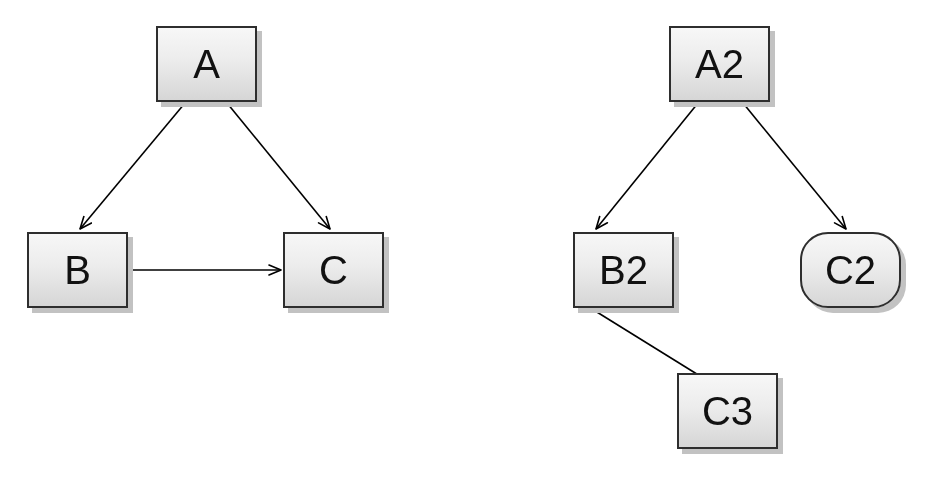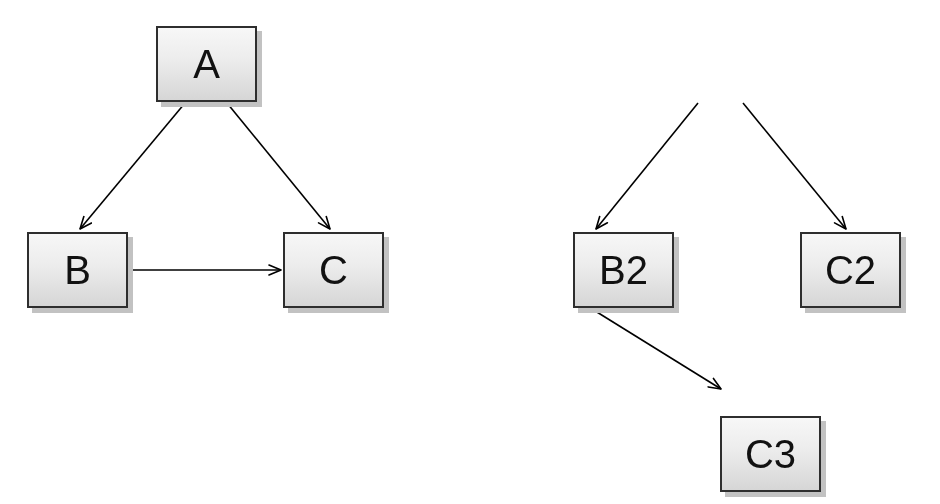--- a/index.html
+++ b/index.html
@@ -65,23 +65,26 @@
   <div class="node" style="left:156px; top:26px;">
     <span class="node-label">A</span>
   </div>
   <div class="node" style="left:27px; top:232px;">
     <span class="node-label">B</span>
   </div>
   <div class="node" style="left:283px; top:232px;">
     <span class="node-label">C</span>
   </div>
 
+  <div class="node" style="left:669px; top:26px;">
+    <span class="node-label">A2</span>
+  </div>
   <div class="node" style="left:573px; top:232px;">
     <span class="node-label">B2</span>
   </div>
-  <div class="node" style="left:800px; top:232px;">
+  <div class="node" style="left:800px; top:232px;border-radius:28px;">
     <span class="node-label">C2</span>
   </div>
-  <div class="node" style="left:677px; top:416px;margin-left:43px;">
+  <div class="node" style="left:677px; top:373px;">
     <span class="node-label">C3</span>
   </div>
 
 </div>
 
 </body></html>

